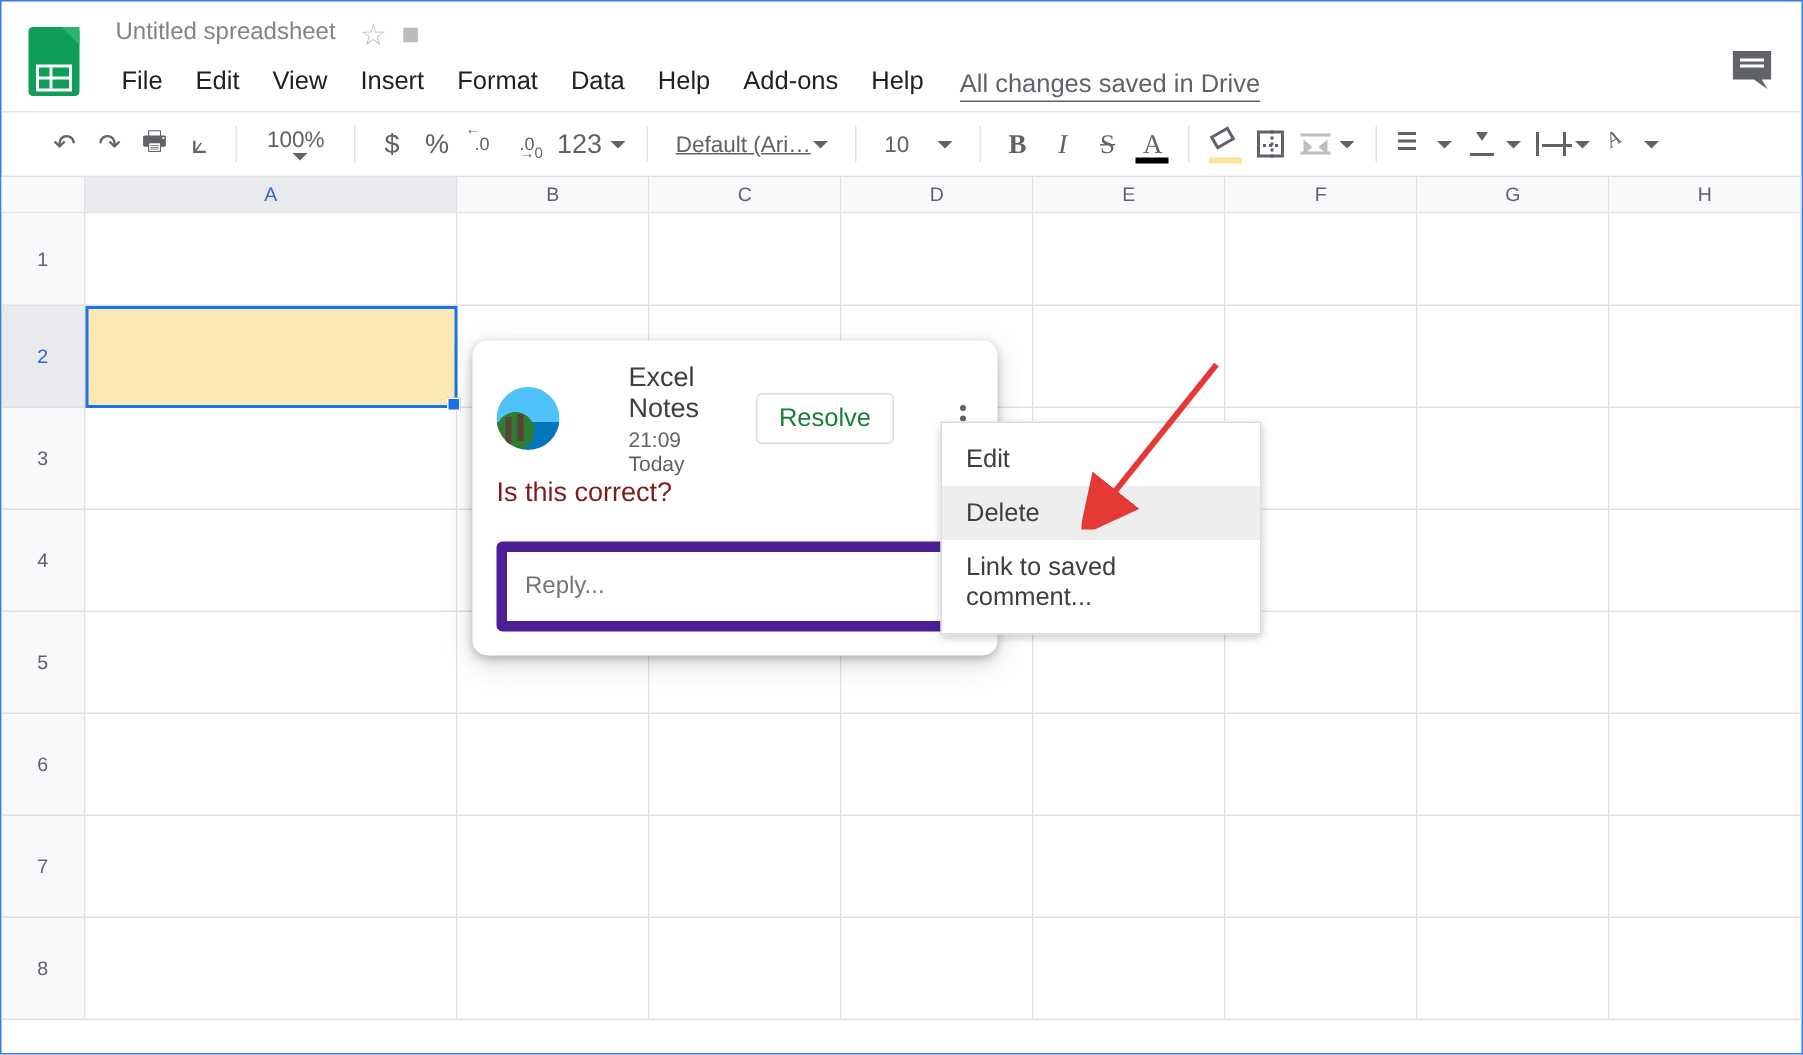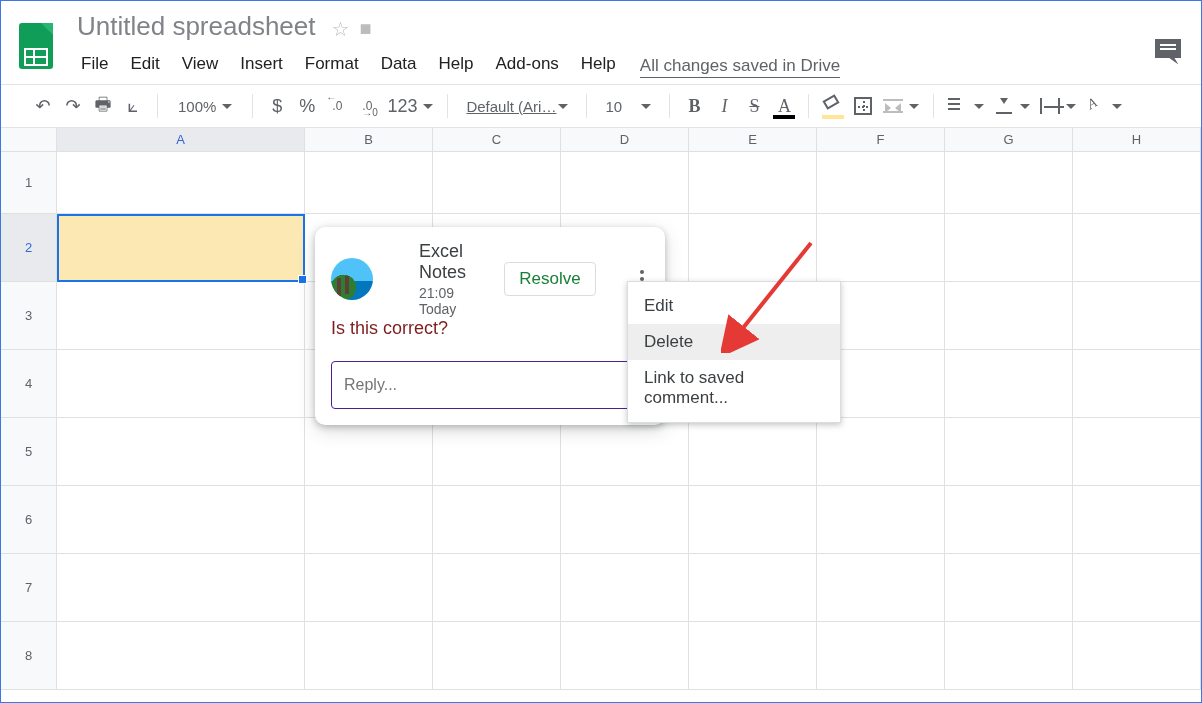--- a/index.html
+++ b/index.html
@@ -37,21 +37,21 @@
   }
   .logo-grid::before {
     content: ""; position: absolute; left: 0; right: 0; top: 50%;
     border-top: 2px solid #fff; transform: translateY(-1px);
   }
   .logo-grid::after {
     content: ""; position: absolute; top: 0; bottom: 0; left: 33%;
     border-left: 2px solid #fff;
   }
   .doc-title {
-    font-size: 26px; color: #808388; outline: none; padding: 4px 6px;
+    font-size: 16px; color: #808388; outline: none; padding: 4px 6px;
   }
   .star, .folder {
     color: #babcbe; font-size: 20px; margin-left: 10px; padding-top: 4px;
   }
   .spacer { flex: 1; }
   .comment-toggle {
     width: 26px; height: 26px; background: #5f6368;
     margin-right: 12px; margin-top: 10px;
     clip-path: polygon(0 0, 100% 0, 100% 75%, 75% 75%, 90% 100%, 55% 75%, 0 75%);
     position: relative;
@@ -84,21 +84,21 @@
   .tbtn {
     min-width: 28px; height: 30px; display: flex; align-items: center;
     justify-content: center; font-size: 18px; padding: 0 4px; border-radius: 3px;
   }
   .tsep { width: 1px; height: 24px; background: #e3e3e3; margin: 0 8px; }
   .caret {
     width: 0; height: 0; border-left: 5px solid transparent;
     border-right: 5px solid transparent; border-top: 5px solid #5f6368;
     margin-left: 6px;
   }
-  .zoom-box { display: flex; align-items: center; padding: 0 10px; font-size: 15px; }
+  .zoom-box { display: flex; align-items: center; padding: 0 10px; font-size: 15px; flex-direction: column; }
   .font-box { display: flex; align-items: center; width: 118px; padding: 0 8px; font-size: 15px; text-decoration: underline; }
   .size-box { display: flex; align-items: center; width: 62px; padding: 0 8px; font-size: 15px; justify-content: space-between; }
   .bold { font-weight: bold; font-family: "Times New Roman", serif; }
   .italic { font-style: italic; font-family: "Times New Roman", serif; }
   .strike { text-decoration: line-through; font-family: "Times New Roman", serif; }
   .textcolor { font-family: "Times New Roman", serif; position: relative; }
   .textcolor::after {
     content: ""; position: absolute; left: 3px; right: 3px; bottom: 2px;
     height: 4px; background: #000;
   }
@@ -228,21 +228,21 @@
     padding: 6px 14px; border:1px solid #dadce0; border-radius:4px; background:#fff;
   }
   .comment-menu-btn {
     margin-left: 8px; width: 24px; display:flex; flex-direction:column;
     align-items:center; gap:3px; padding:6px 0;
   }
   .comment-menu-btn span {
     width:4px;height:4px;background:#5f6368;border-radius:50%;
   }
   .reply-input {
-    margin-top: 22px; border:1px solid #4c1d95; border-radius:4px;
+    margin-top: 22px; border:7px solid #4c1d95; border-radius:4px;
     padding: 14px 12px; font-size:16px; color:#3b82f6; width:100%;
     background:#fff;
   }
 
   
   .ctx-menu {
     position: absolute; left: 626px; top: 280px;
     width: 214px; background:#fff; border:1px solid #dadce0;
     box-shadow: 0 2px 6px rgba(60,64,67,.3);
     padding: 6px 0; font-size: 17px; color:#3c4043;

